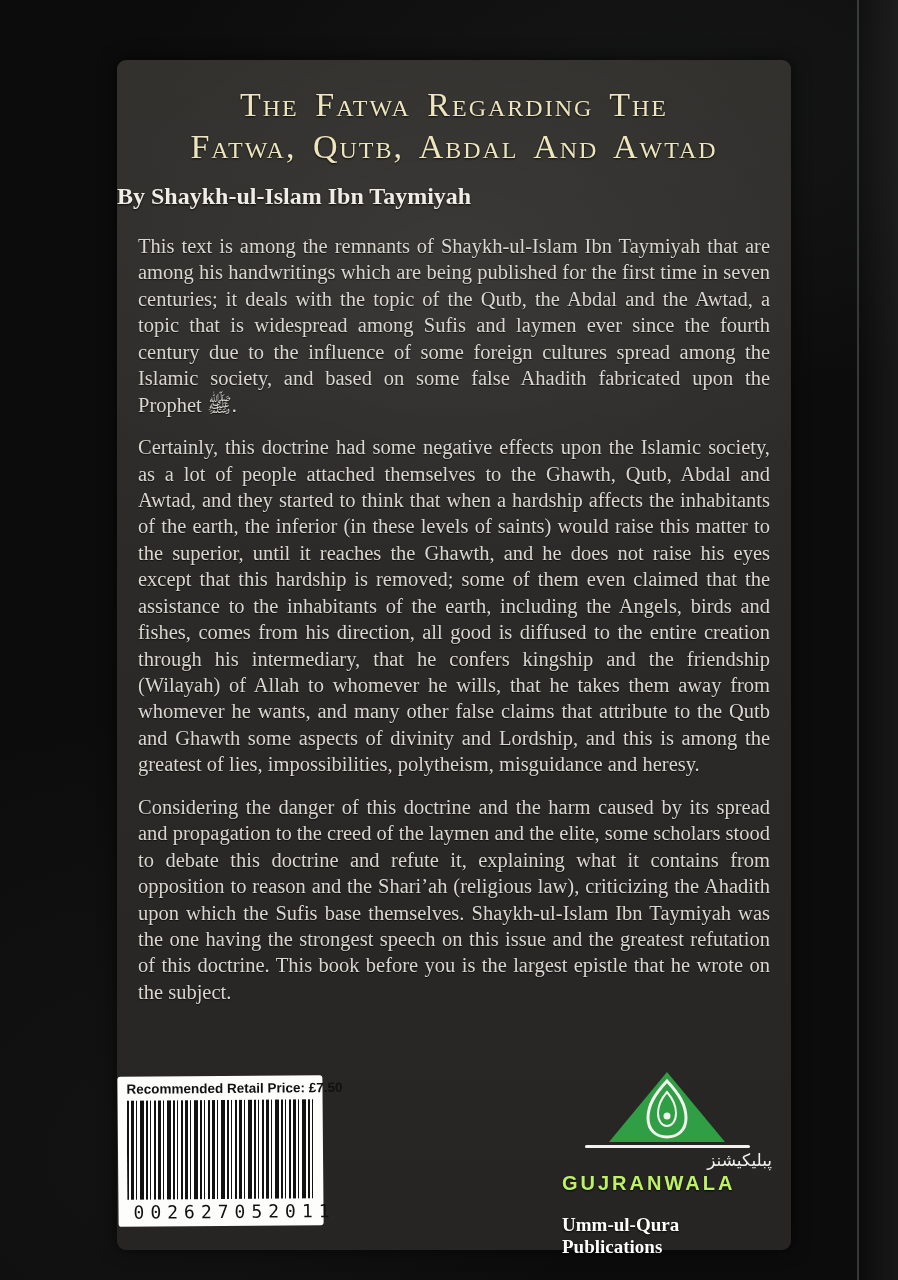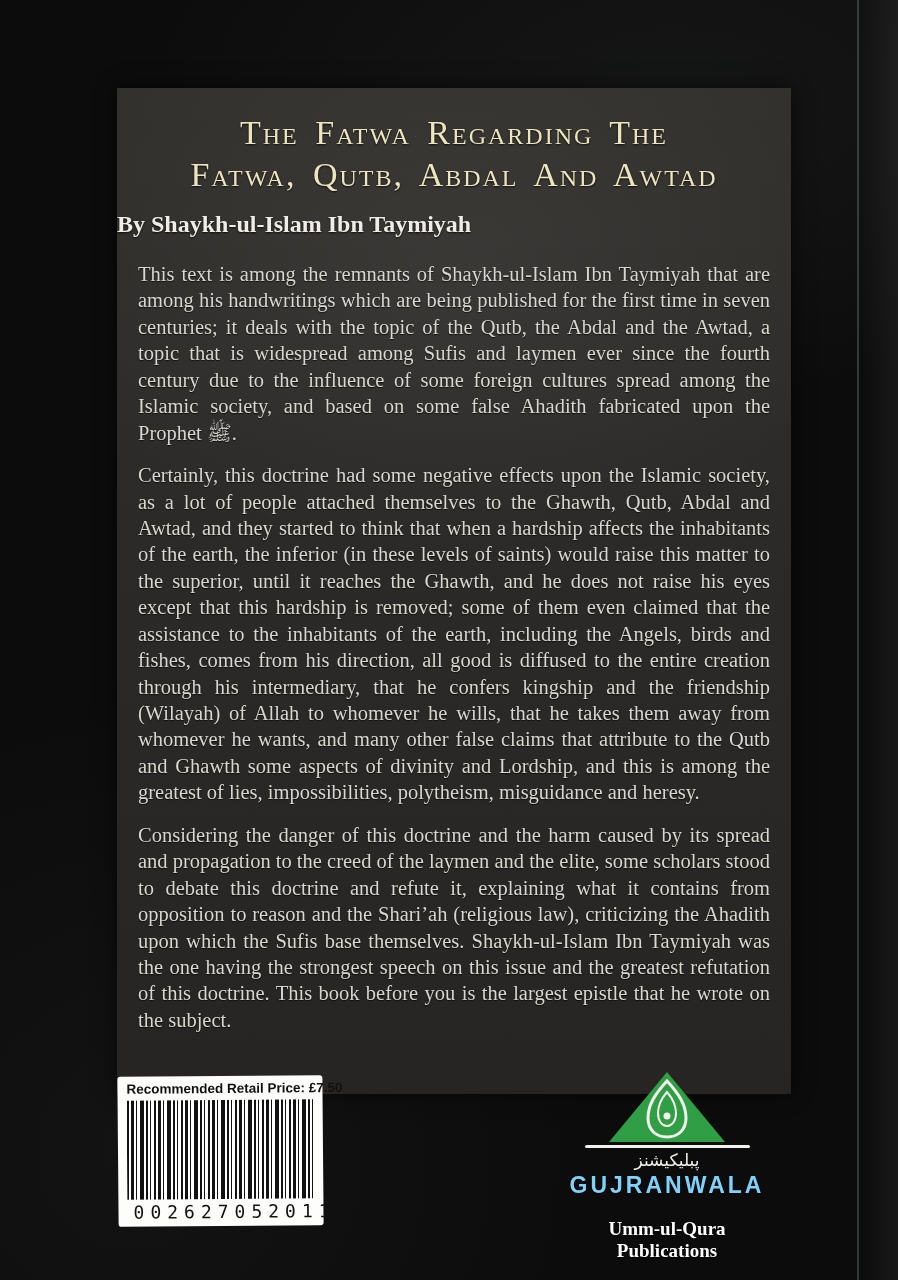--- a/index.html
+++ b/index.html
@@ -11,26 +11,27 @@
       radial-gradient(ellipse 900px 500px at 75% 8%, rgba(60,70,62,0.18), transparent 60%),
       radial-gradient(ellipse 700px 700px at 15% 90%, rgba(40,40,45,0.25), transparent 65%),
       #0c0c0c;
     overflow: hidden;
     font-family: "Liberation Serif", serif;
   }
 
   
   .panel {
     position: absolute;
-    left: 117px; top: 88px;
-    width: 674px; height: 1006px;
+    left: 117px; top: 60px;
+    width: 674px; height: 1190px;
     background:
       radial-gradient(ellipse 600px 420px at 50% 18%, rgba(255,255,255,0.05), transparent 70%),
       linear-gradient(180deg, #32312e 0%, #2b2a28 45%, #262523 100%);
     box-shadow: 0 0 18px rgba(0,0,0,0.65);
+    border-radius: 9px;
   }
 
   .title {
     margin-top: 24px;
     text-align: center;
     font-variant: small-caps;
     font-weight: normal;
     font-size: 34px;
     line-height: 42px;
     letter-spacing: 2px;
@@ -102,41 +103,40 @@
     letter-spacing: 6px;
     text-indent: 6px; 
     white-space: nowrap;
   }
 
   
   .publisher {
     position: absolute;
     left: 562px; top: 1072px;
     width: 210px;
-    text-align: center;
   }
   .logo-triangle { display: block; margin: 0 auto; }
   .logo-line {
     width: 165px; height: 3px;
     background: #f2f2ee;
     margin: 3px auto 1px auto;
     border-radius: 2px;
   }
   .logo-urdu {
     font-family: "DejaVu Sans", sans-serif;
     font-size: 17px;
     color: #f0efe9;
     line-height: 22px;
   }
   .pub-name {
     font-family: "Liberation Sans", sans-serif;
-    font-size: 23px;
+    font-size: 20px;
     font-weight: bold;
     letter-spacing: 3px;
-    color: #7dd3fc;
+    color: #bef264;
     text-shadow: 0 1px 2px rgba(0,0,0,0.9);
     margin-top: 1px;
   }
   .pub-sub {
     font-size: 19px;
     font-weight: bold;
     color: #ffffff;
     margin-top: 19px;
     text-shadow: 0 1px 2px rgba(0,0,0,0.9);
   }

